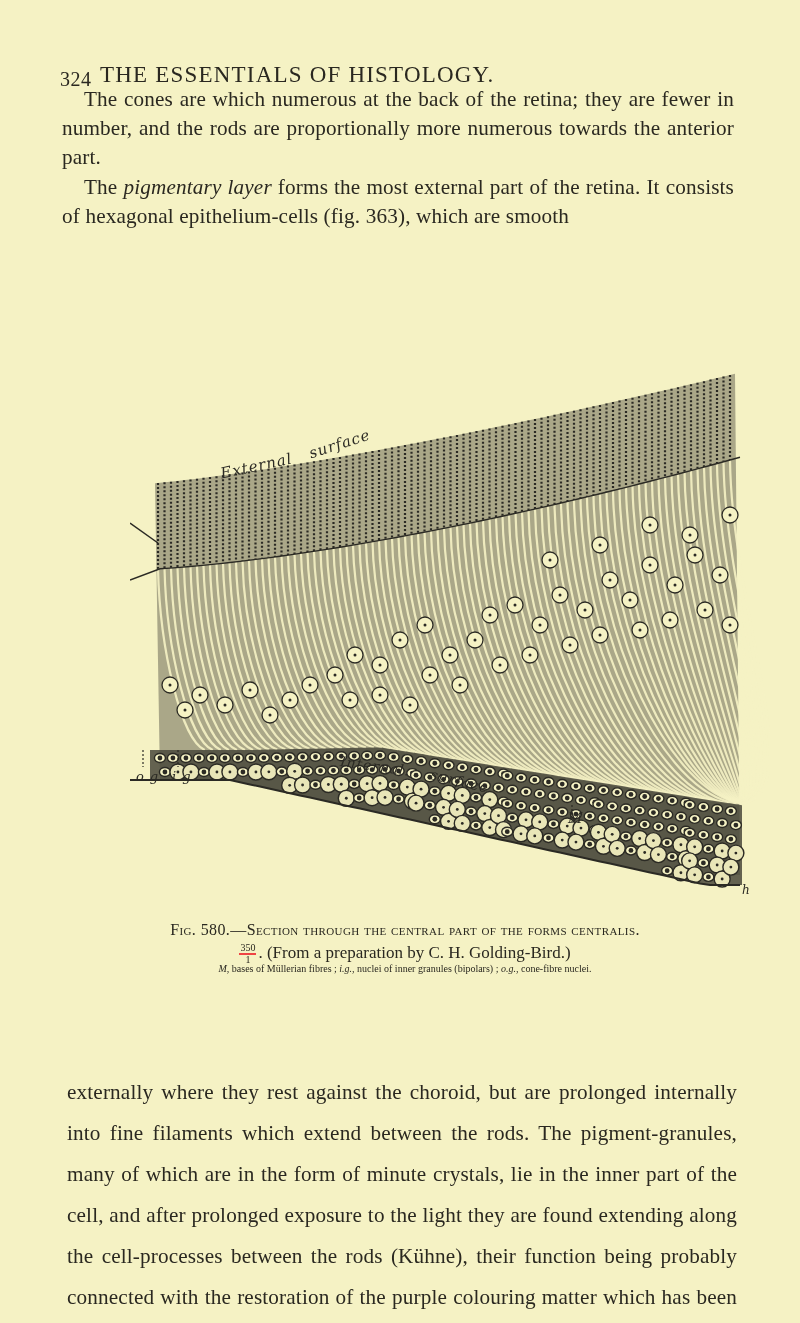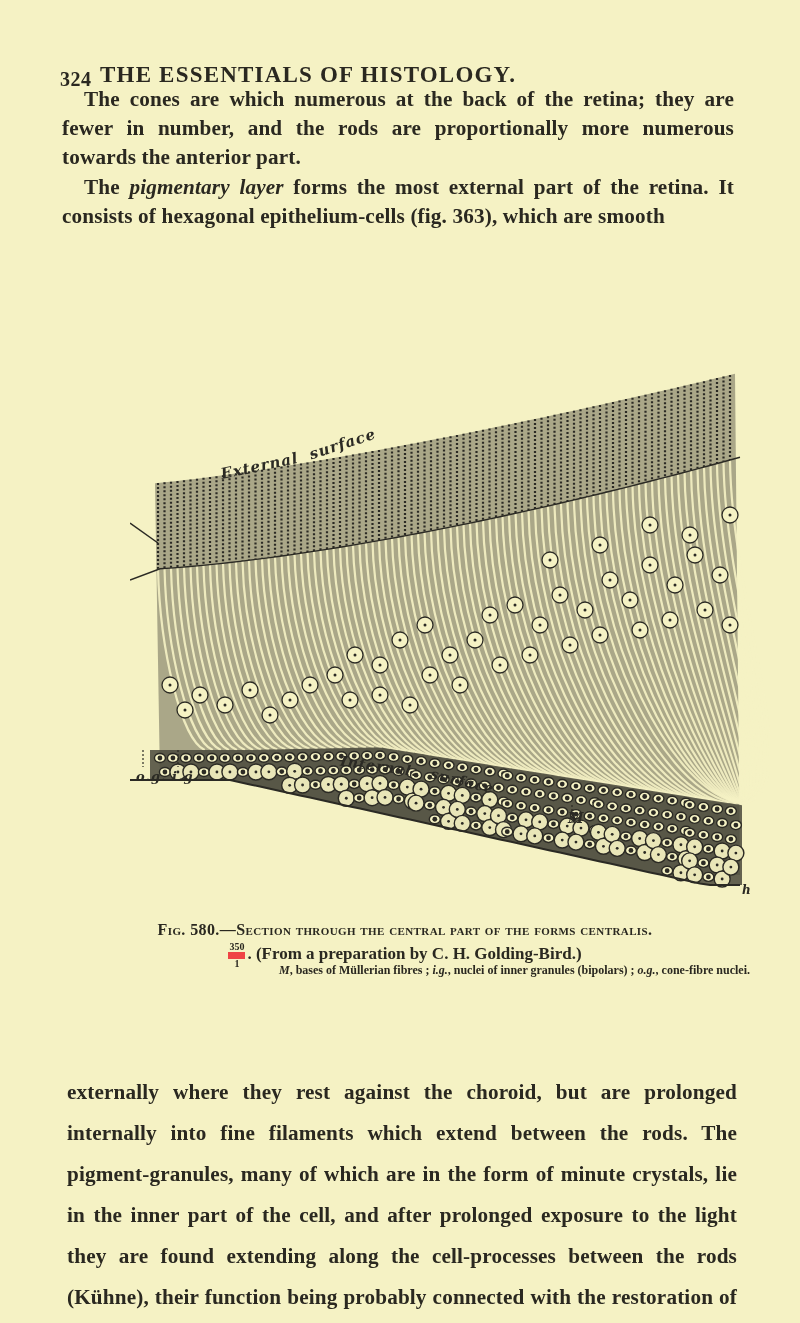--- a/index.html
+++ b/index.html
@@ -3,21 +3,21 @@
 <meta charset="utf-8">
 <style>
   html, body { margin: 0; padding: 0; }
   body {
     width: 800px; height: 1323px; overflow: hidden;
     background: #f5f2c4;
     font-family: "Liberation Serif", "DejaVu Serif", serif;
     color: #2a2820;
     position: relative;
   }
-  .page { position: absolute; inset: 0; font-weight: bold; }
+  .page { position: absolute; inset: 0; }
   .running-head {
     position: absolute; top: 62px; left: 60px; width: 680px; height: 30px;
   }
   .page-number {
     position: absolute; left: 0; top: 6px; font-size: 20px; letter-spacing: 0.5px;
   }
   .running-title {
     position: absolute; left: 0; right: 0; top: 0; 
     font-size: 23px; letter-spacing: 1.2px; padding-left: 40px;
   }
@@ -45,24 +45,24 @@
   .caption-title {
     font-size: 15px; letter-spacing: 0.4px; line-height: 20px;
   }
   .caption-title .sc { font-variant: small-caps; font-size: 16px; }
   .caption-source { font-size: 17px; line-height: 22px; margin-top: 2px; }
   .frac {
     display: inline-block; vertical-align: middle; font-size: 10px; line-height: 10px;
     text-align: center; margin-right: 2px;
   }
   .frac span { display: block; }
-  .frac .num { border-bottom: 7px solid #ef4444; padding: 0 1px; }
+  .frac .num { border-bottom: 2px solid #ef4444; padding: 0 1px; }
   .caption-legend {
-    position: absolute; top: 963px; left: 60px; width: 690px; text-align: right;
-    font-size: 12px;
+    position: absolute; top: 963px; left: 60px; width: 690px; text-align: center;
+    font-size: 10px;
   }
 </style>
 </head>
 <body>
 
 <div class="page">
 
   <div class="running-head">
     <span class="page-number">324</span>
     <div class="running-title">THE ESSENTIALS OF HISTOLOGY.</div>

